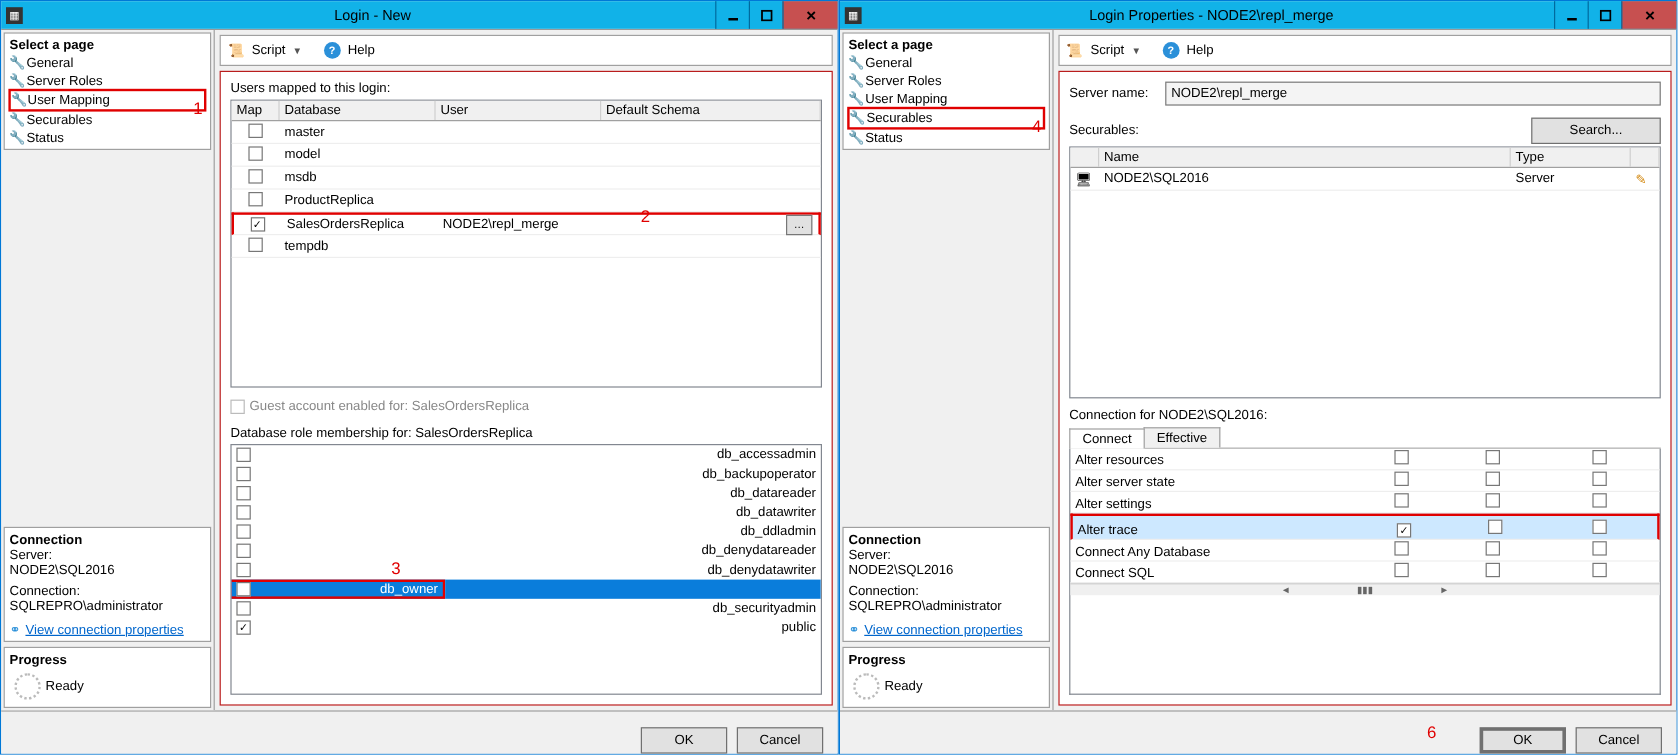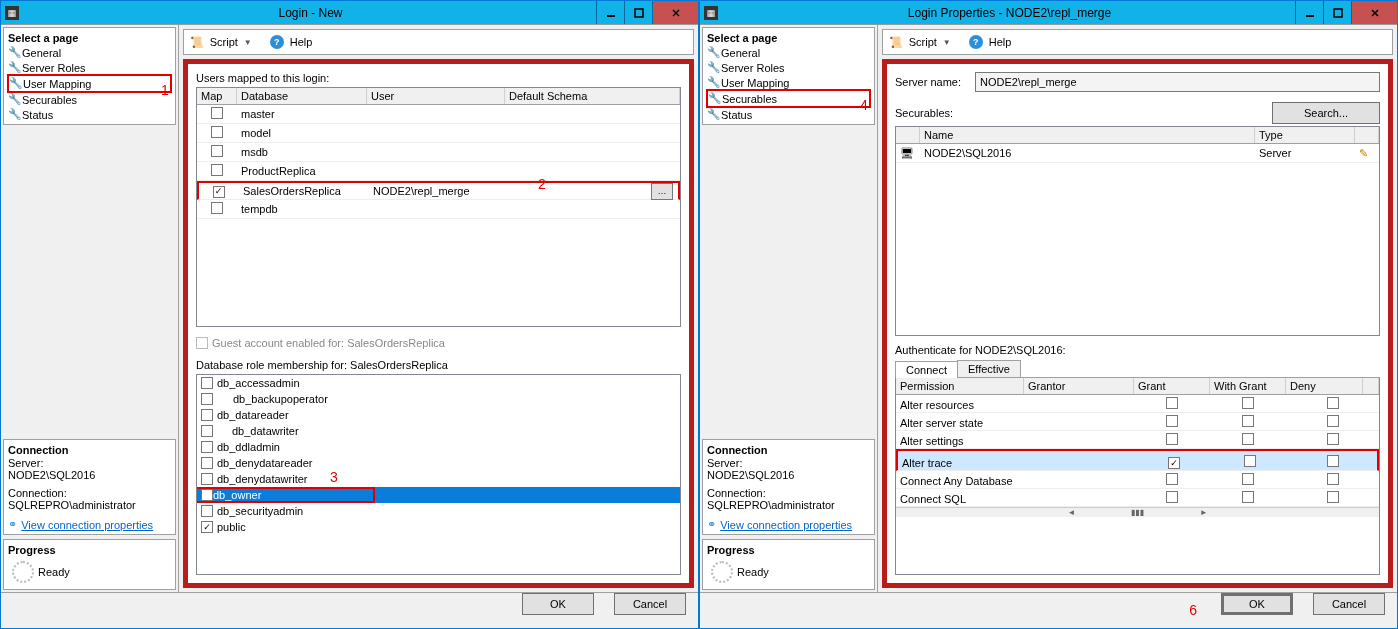--- a/index.html
+++ b/index.html
@@ -21,35 +21,35 @@
 .lp-item { display:flex; align-items:center; padding:1px 0; cursor:pointer;}
 .lp-item .wrench {width:14px;display:inline-block;text-align:center;color:#555;}
 .lp-link {color:#0066cc;text-decoration:underline;cursor:pointer;}
 .redbox { border:2px solid #e00000; }
 .annot-num { color:#e00000; font-size:14px; position:absolute; font-weight:normal;}
 .rightpanel { flex:1; padding:4px; display:flex; flex-direction:column; overflow:hidden;}
 .toolbar { height:26px; border:1px solid #a0a0a0; background:#fff; margin-bottom:4px; display:flex; align-items:center; padding:0 6px; gap:6px;}
 .toolbar .script-icon{font-size:11px;}
 .toolbar .drop{font-size:8px;color:#555;}
 .help-icon{width:14px;height:14px;border-radius:50%;background:#2b90d9;color:#fff;display:inline-flex;align-items:center;justify-content:center;font-size:9px;font-weight:bold;}
-.panel-body{flex:1; border:5px solid #b91c1c; background:#fff; padding:8px; display:flex;flex-direction:column; overflow:hidden;}
+.panel-body{flex:1; border:1px solid #b91c1c; background:#fff; padding:8px; display:flex;flex-direction:column; overflow:hidden;}
 .label{color:#000; margin-bottom:3px;}
 .grid { border:1px solid #828790; background:#fff; }
 .grid-header { display:flex; background:#f0f0f0; border-bottom:1px solid #a0a0a0;}
 .grid-header .gh { padding:2px 4px; border-right:1px solid #cfcfcf; font-size:11px;}
 .grid-row { display:flex; border-bottom:1px solid #eee; align-items:center; height:19px;}
 .grid-row .gc { padding:1px 4px; border-right:1px solid transparent;}
 .chk { width:12px; height:12px; border:1px solid #777; background:#fff; display:inline-flex;align-items:center;justify-content:center;}
 .chk.checked::after{content:"✓";font-size:9px;line-height:9px;}
 .disabled-chk{border-color:#bbb;}
 .disabled-text{color:#888;}
 .roles-list{border:1px solid #828790;background:#fff;flex:1;overflow:hidden;}
-.role-row{display:flex;align-items:center;padding:1px 4px;height:16px;}
+.role-row{display:flex;align-items:center;padding:1px 4px;height:16px;justify-content:space-between;}
 .role-row.selected{background:#0a7ddb;color:#fff;}
-.footer{height:36px;border-top:1px solid #a0a0a0;display:flex;justify-content:flex-end;align-items:flex-start;gap:20px;padding:0 12px;background:#f0f0f0;}
+.footer{height:36px;border-top:1px solid #a0a0a0;display:flex;justify-content:flex-end;align-items:flex-end;gap:8px;padding:0 12px;background:#f0f0f0;}
 .btn{min-width:72px;height:22px;border:1px solid #707070;background:#e1e1e1;display:inline-flex;align-items:center;justify-content:center;cursor:pointer;}
 .txt-input{border:1px solid #7a7a7a;background:#fff;padding:2px 4px;height:20px;}
 .readonly{background:#f4f4f4;}
 .perm-table .grid-header .gh{background:#f0f0f0;}
 .perm-row{display:flex;align-items:flex-end;height:18px;border-bottom:1px solid #eee;}
 .perm-row .pc{padding:1px 4px;}
 .perm-row.sel{background:#cde8ff;}
 .tabctrl{display:flex;border-bottom:1px solid #a0a0a0;margin-top:4px;}
 .tab{padding:2px 10px;border:1px solid #a0a0a0;border-bottom:none;background:#f0f0f0;margin-right:-1px;cursor:pointer;}
 .tab.active{background:#fff;position:relative;top:1px;}
@@ -361,34 +361,26 @@
             </div>
             <div class="grid-row">
               <div class="gc" style="width:24px"><span>🖥</span></div>
               <div class="gc" style="flex:1">NODE2\SQL2016</div>
               <div class="gc" style="width:100px">Server</div>
               <div class="gc" style="width:24px"><span style="color:#d08000">✎</span></div>
             </div>
           </div>
 
           <div style="height:8px"></div>
-          <div>Authenticate for NODE2\SQL2016:</div>
+          <div>Connection for NODE2\SQL2016:</div>
           <div class="tabctrl">
             <div class="tab active">Connect</div>
             <div class="tab">Effective</div>
           </div>
           <div class="grid perm-table rel" style="flex:1;min-height:150px;border-top:none;">
-            <div class="grid-header">
-              <div class="gh" style="width:128px">Permission</div>
-              <div class="gh" style="width:110px">Grantor</div>
-              <div class="gh" style="width:76px;text-align:left">Grant</div>
-              <div class="gh" style="width:76px;text-align:left">With Grant</div>
-              <div class="gh" style="flex:1;text-align:left">Deny</div>
-              <div class="gh" style="width:16px"></div>
-            </div>
             <div class="perm-row">
                 <div class="pc" style="width:128px">Alter resources</div>
                 <div class="pc" style="width:110px"></div>
                 <div class="pc" style="width:76px;text-align:center"><span class="chk"></span></div>
                 <div class="pc" style="width:76px;text-align:center"><span class="chk"></span></div>
                 <div class="pc" style="flex:1;text-align:center"><span class="chk"></span></div>
               </div>
             <div class="perm-row">
                 <div class="pc" style="width:128px">Alter server state</div>
                 <div class="pc" style="width:110px"></div>

